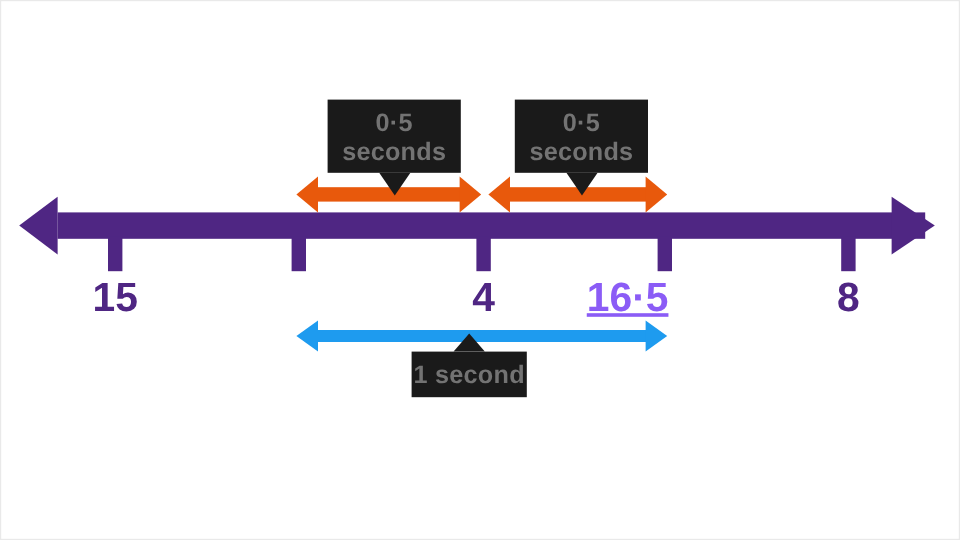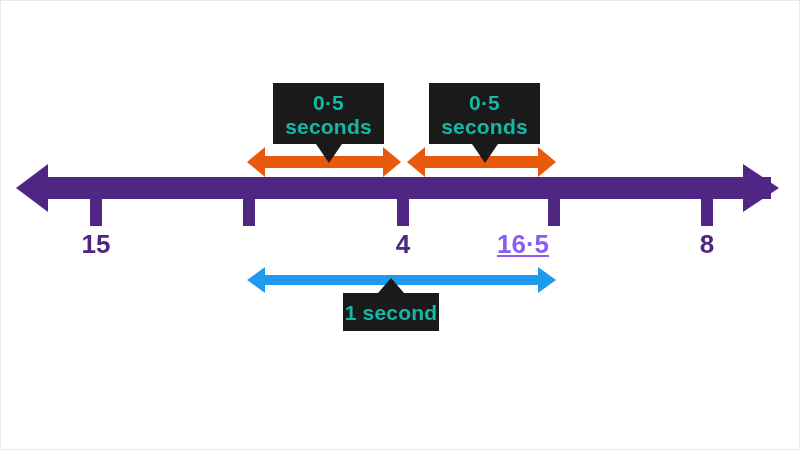--- a/index.html
+++ b/index.html
@@ -16,21 +16,21 @@
     background:#ffffff;
     box-sizing:border-box;
     border:1px solid #e9e9e9;
   }
   #stage svg{position:absolute;left:0;top:0;}
 
   
   .callout{
     position:absolute;
     background:#1a1a1a;
-    color:#14b8a6;
+    color:#737373;
     font-weight:bold;
     text-align:center;
     line-height:1.12;
     letter-spacing:.2px;
     box-sizing:border-box;
     z-index:5;
   }
   .callout .tail{
     position:absolute;
     left:50%;
@@ -52,21 +52,21 @@
   .callout .ln{display:block;white-space:nowrap;}
 
   #callout-left{left:272px;top:82px;width:111px;height:61px;padding-top:8px;font-size:21px;}
   #callout-right{left:428px;top:82px;width:111px;height:61px;padding-top:8px;font-size:21px;}
   #callout-bottom{left:342px;top:292px;width:96px;height:38px;padding-top:8px;font-size:21px;}
 
   
   .tick-label{
     position:absolute;
     top:228px;
-    font-size:26px;
+    font-size:34px;
     font-weight:bold;
     text-align:center;
     transform:translateX(-50%);
     white-space:nowrap;
     letter-spacing:0px;
   }
 </style>
 </head>
 <body>
 

